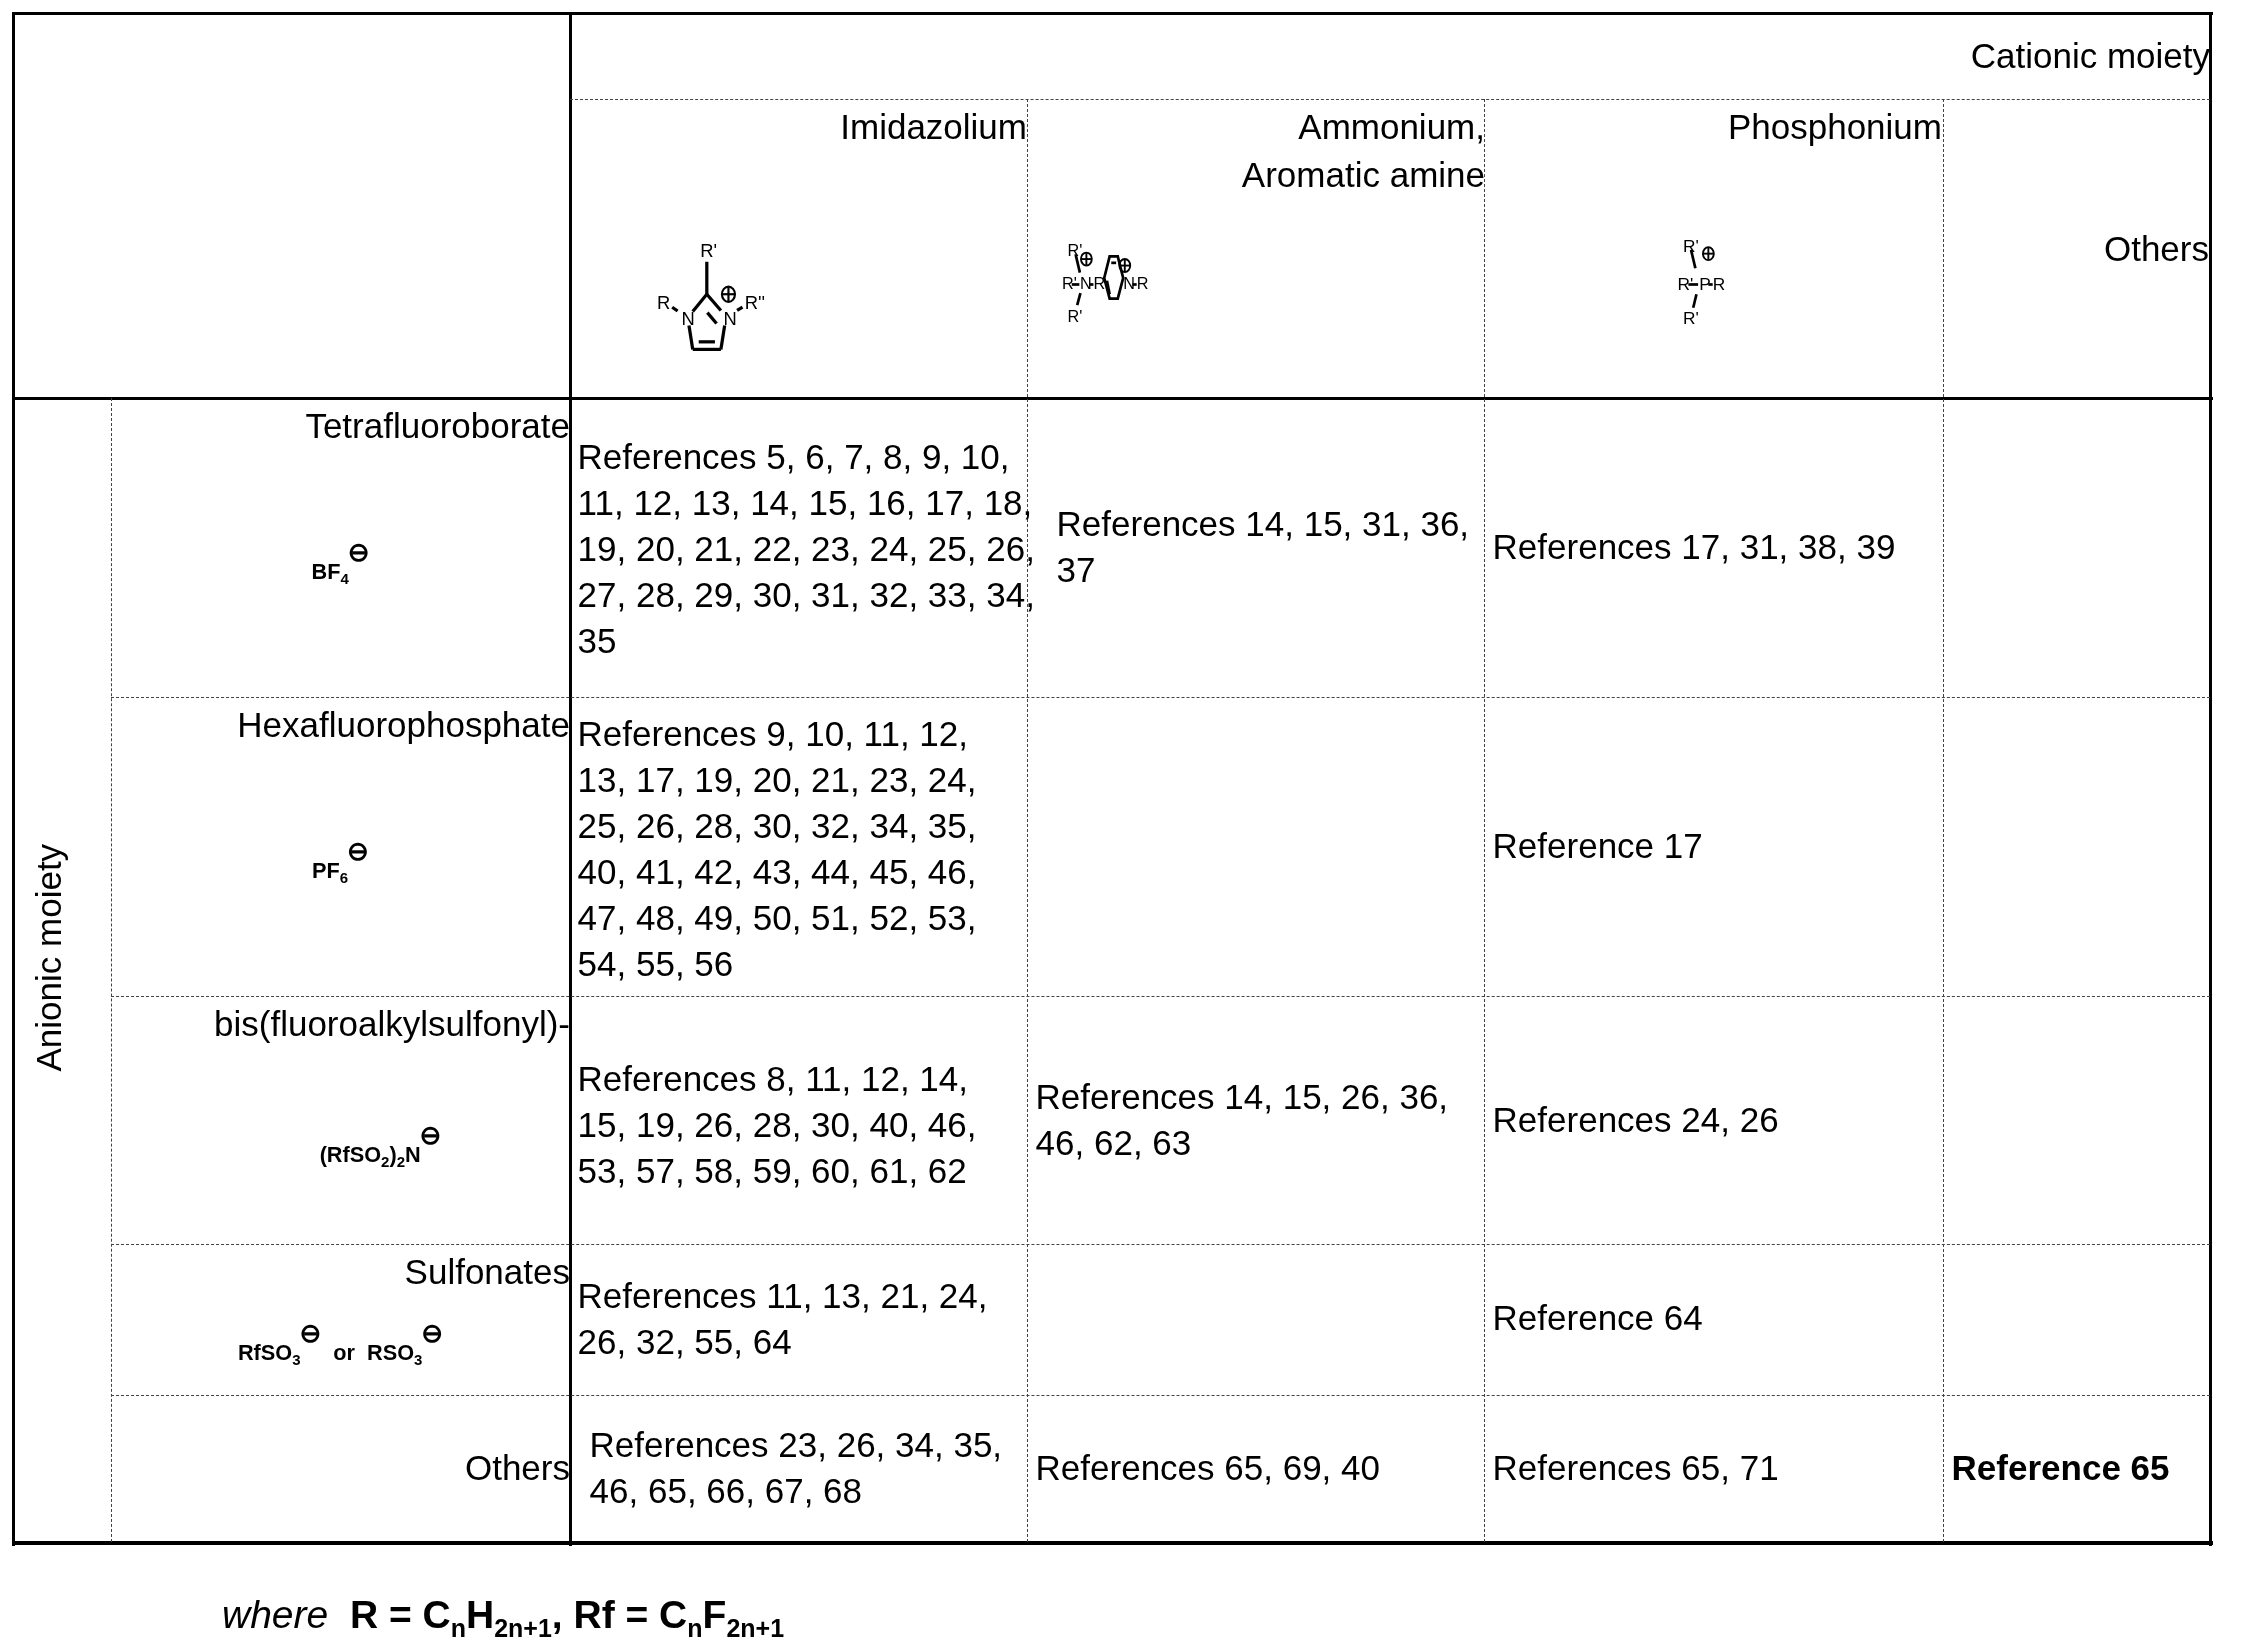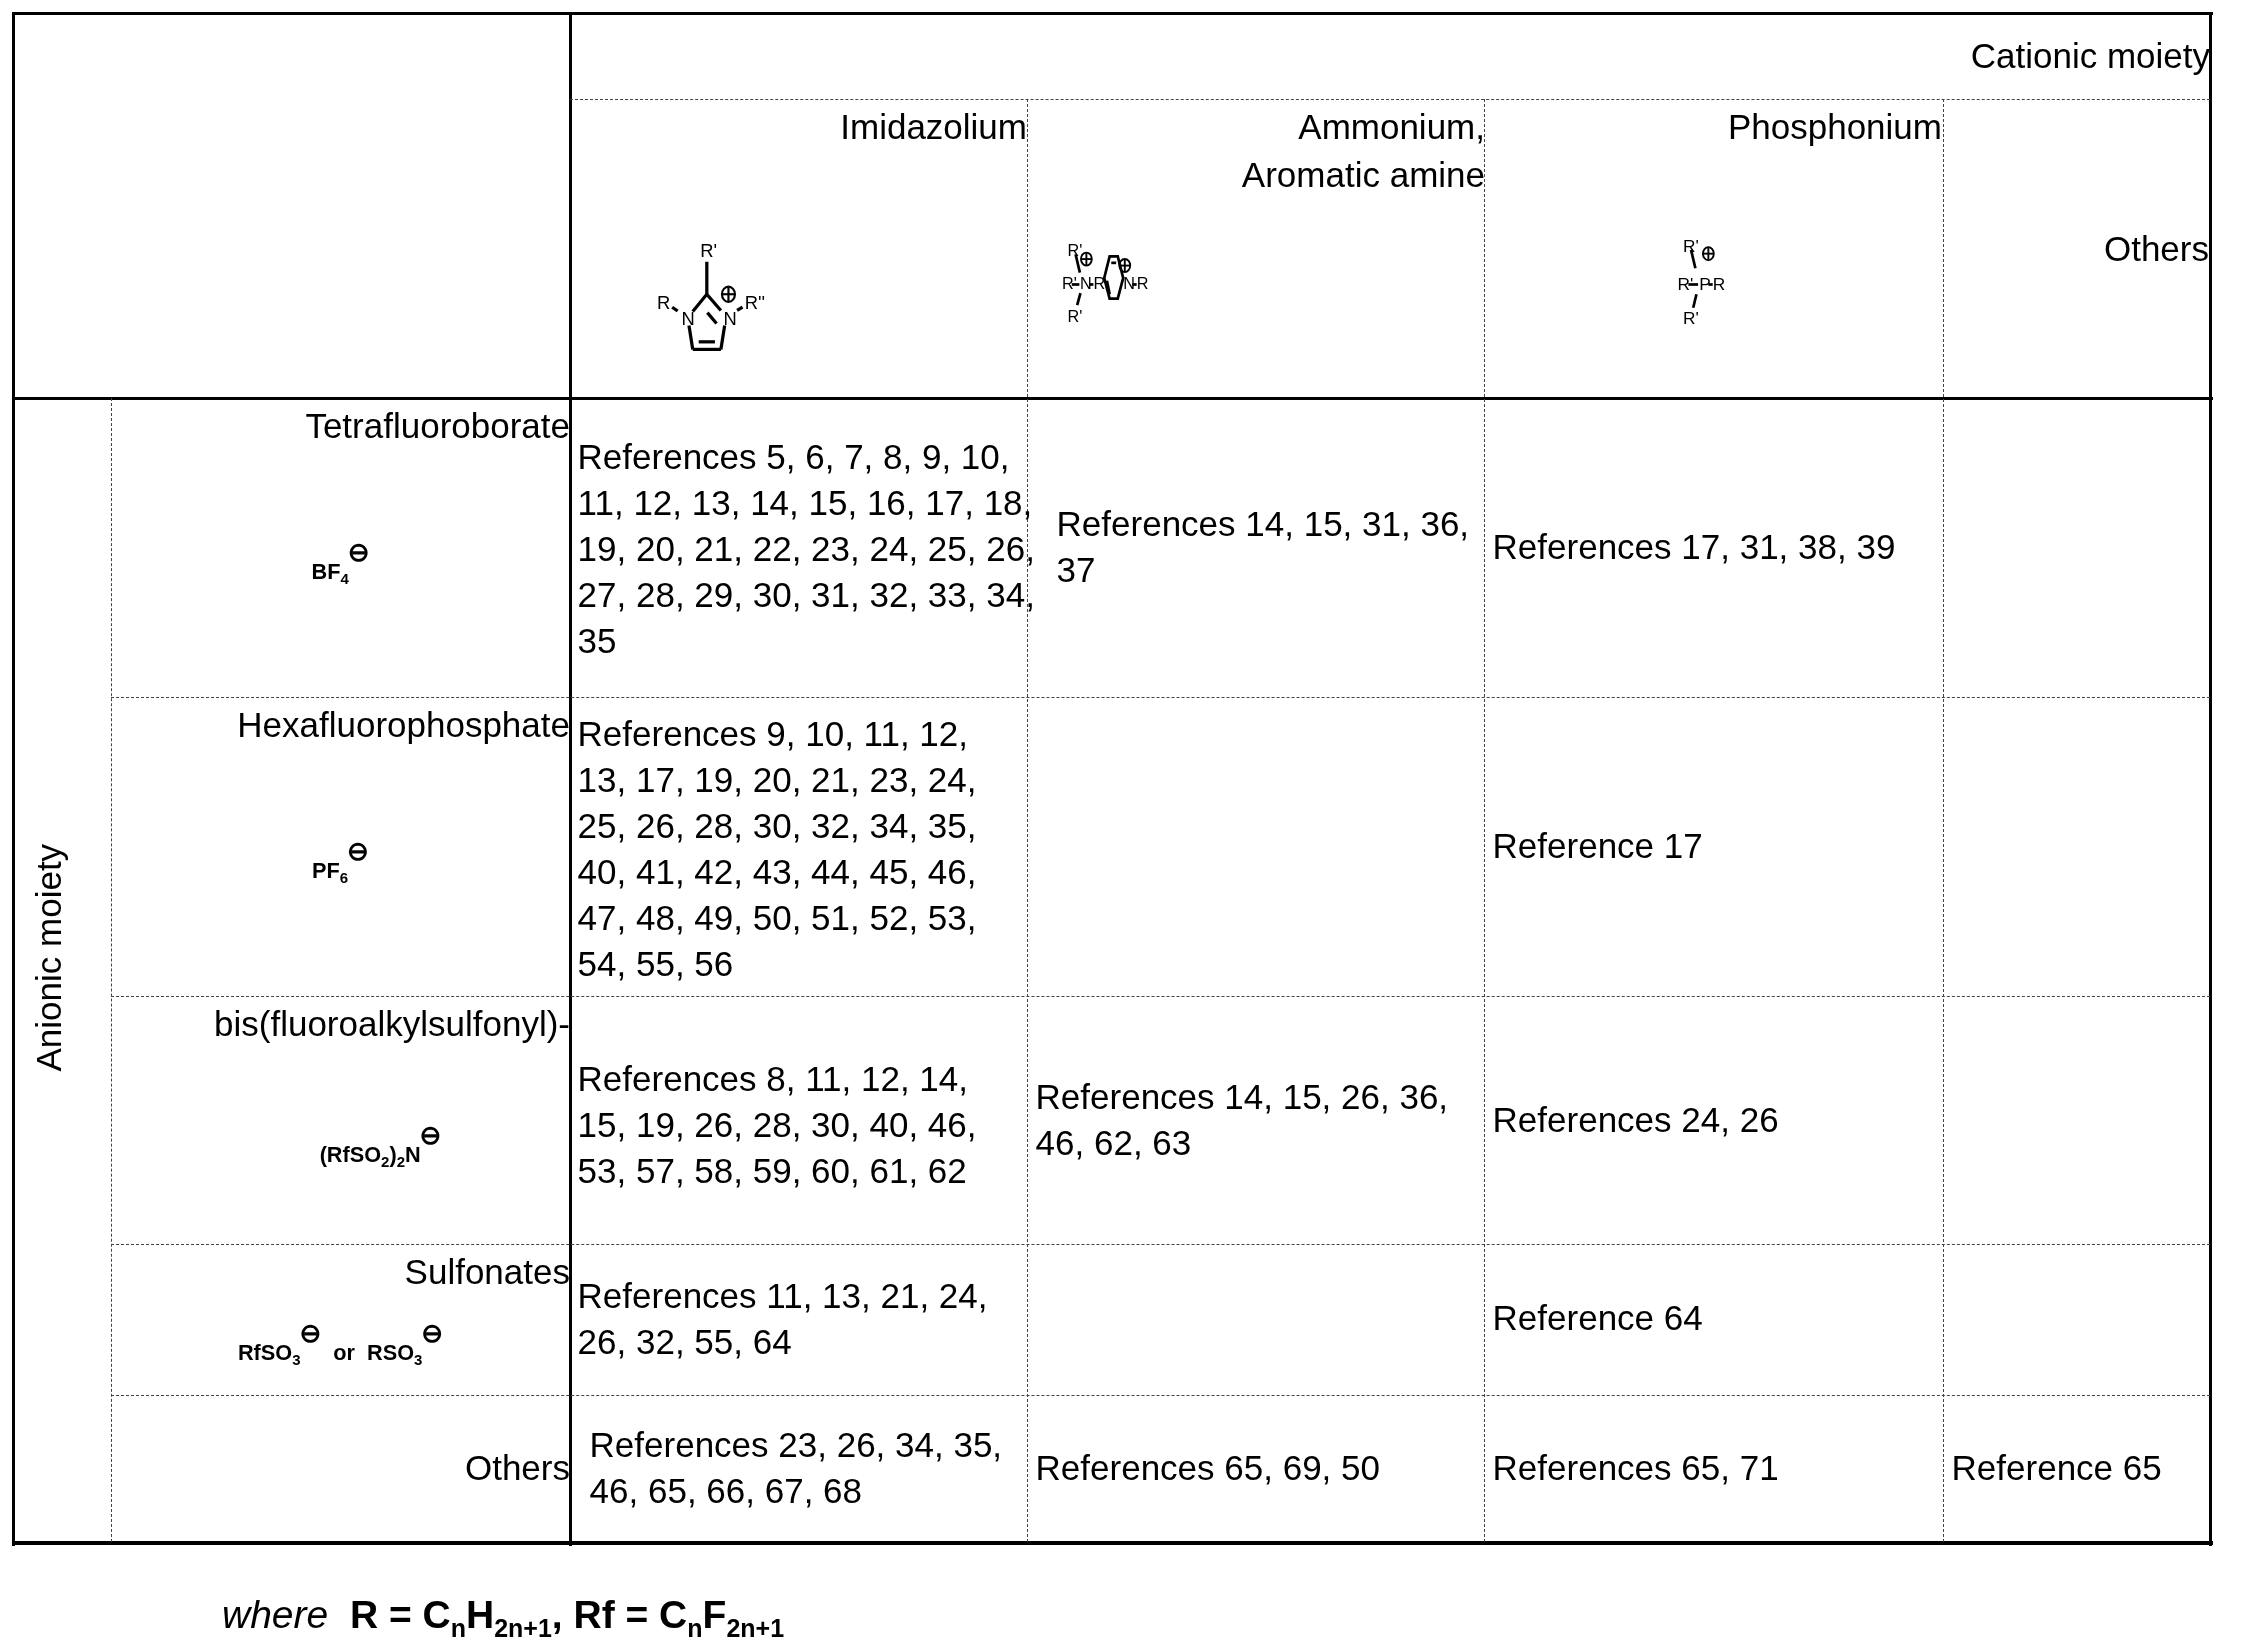--- a/index.html
+++ b/index.html
@@ -201,27 +201,27 @@
   <div class="refs" style="top:51px;">Reference 64</div>
 </div>
 
 <div class="cell" style="left:111px;top:1395px;width:459px;height:146px;">
   <div class="txt center" style="left:0;width:459px;top:50px;">Others</div>
 </div>
 <div class="cell" style="left:582px;top:1395px;width:457px;height:146px;">
   <div class="refs" style="top:27px;">References 23, 26, 34, 35, 46, 65, 66, 67, 68</div>
 </div>
 <div class="cell" style="left:1028px;top:1395px;width:457px;height:146px;">
-  <div class="refs" style="top:50px;">References 65, 69, 50</div>
+  <div class="refs" style="top:50px;">References 65, 69, 40</div>
 </div>
 <div class="cell" style="left:1485px;top:1395px;width:457px;height:146px;">
   <div class="refs" style="top:50px;">References 65, 71</div>
 </div>
 <div class="cell" style="left:1944px;top:1395px;width:265px;height:146px;">
-  <div class="refs" style="top:50px;">Reference 65</div>
+  <div class="refs" style="top:50px;font-weight:bold;">Reference 65</div>
 </div>
 
 <div class="footnote">
   <span class="it">where</span>&nbsp;
   <b><span>R = C</span><sub>n</sub><span>H</span><sub>2n+1</sub><span>,</span></b>
   <b><span>Rf = C</span><sub>n</sub><span>F</span><sub>2n+1</sub></b>
 </div>
 
 
 </body></html>

